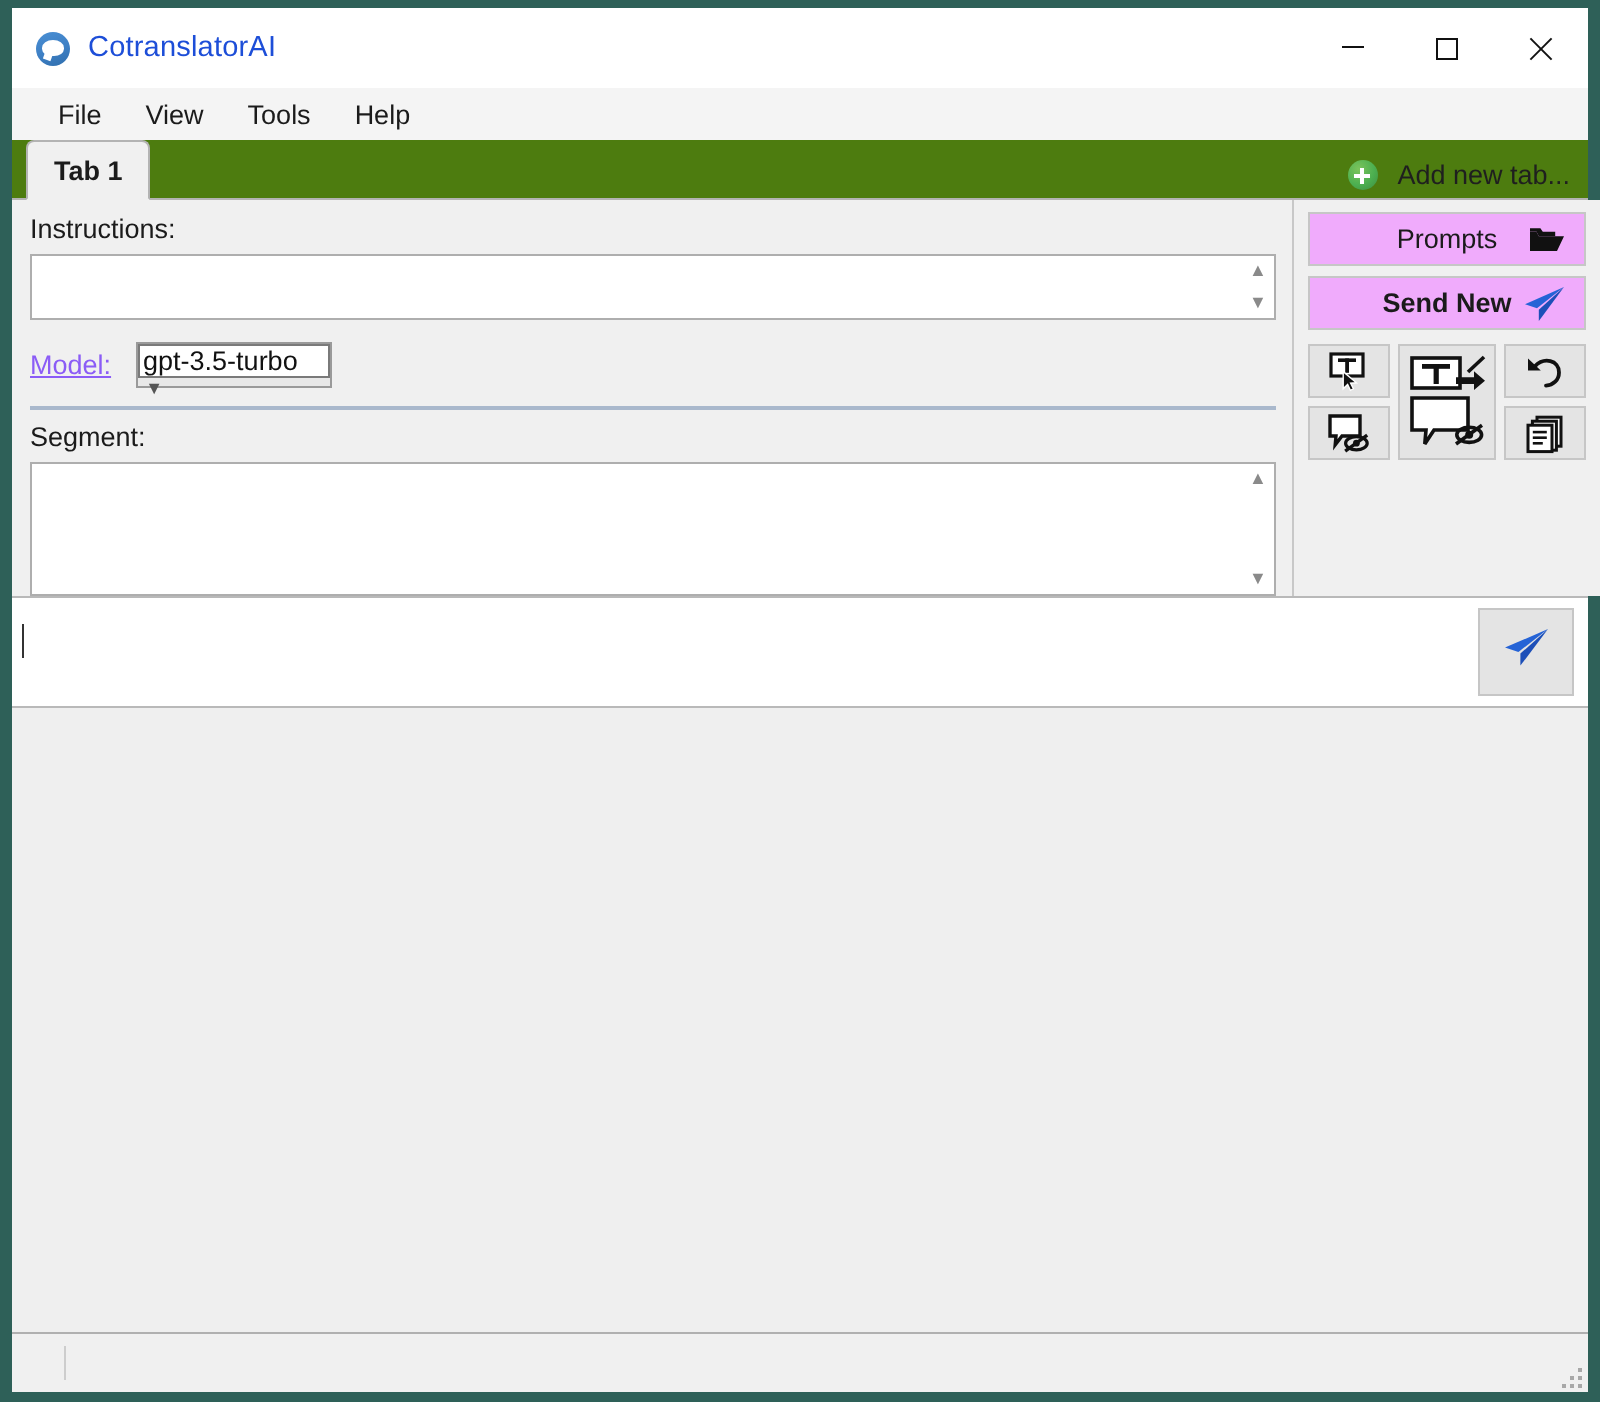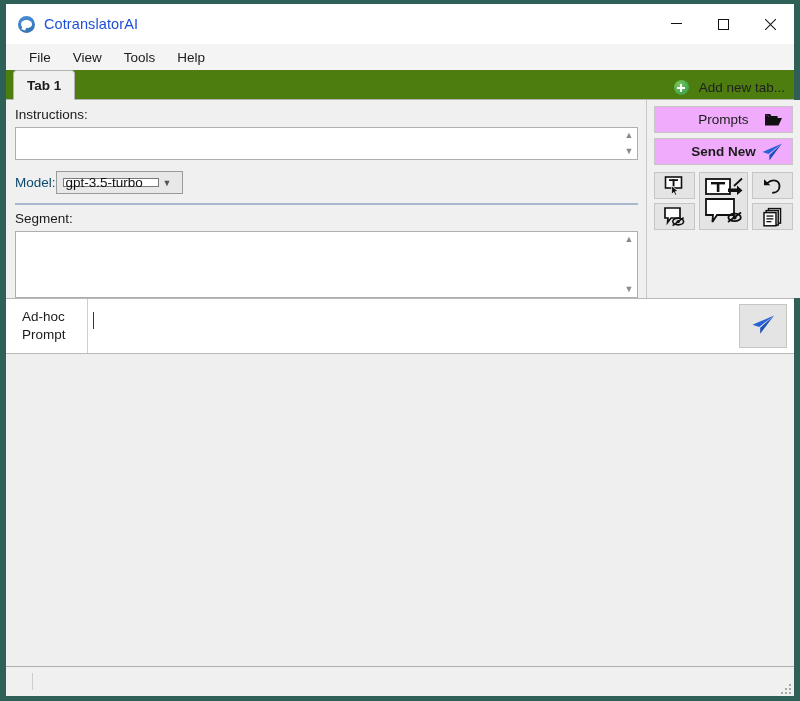--- a/index.html
+++ b/index.html
@@ -234,30 +234,32 @@
   .instructions-box { height: 36px; }
 
   .model-row {
     display: flex;
     align-items: center;
     margin-top: 11px;
     margin-bottom: 0;
   }
   .model-label {
     font-size: 13.5px;
-    color: #0c4a6e;
-    margin-right: 0;
+    color: #8b5cf6;
+    margin-right: 12px;
+    text-decoration: underline;
   }
   .combo {
     height: 23px;
     display: flex;
     align-items: stretch;
     background: #e8e8e8;
     border: 1px solid #9a9a9a;
-    padding: 6px;
+    padding: 0;
+    flex-direction: column;
   }
   .combo-text {
     background: #ffffff;
     border: 1px solid #7a7a7a;
     font-size: 13.5px;
     color: #111;
     padding: 0 2px;
     display: flex; align-items: center;
     min-width: 96px;
     white-space: nowrap;
@@ -569,24 +571,20 @@
                   <rect x="3.4" y="14" width="5" height="1.3" fill="#111"></rect>
                 </svg>
               </div>
             </div>
 
           </div>
         </div>
       </div>
 
       <div class="adhoc-row">
-        <div class="adhoc-label">
-          <span>Ad-hoc</span>
-          <span>Prompt</span>
-        </div>
         <div class="adhoc-input">
           <span class="caret"></span>
           <span placeholder=""></span>
         </div>
         <div class="adhoc-send-wrap">
           <div class="adhoc-send">
             <span>
               <svg width="24" height="21" viewBox="0 0 24 21">
                 <path d="M23 1.5 L1.5 10.8 L8.2 13 Z" fill="#2563d6"></path>
                 <path d="M23 1.5 L9.2 13.8 L9.2 19.8 L12.4 15.6 Z" fill="#1d4fb8"></path>

